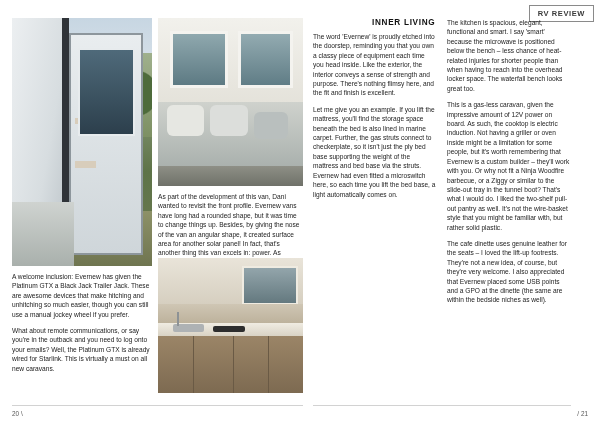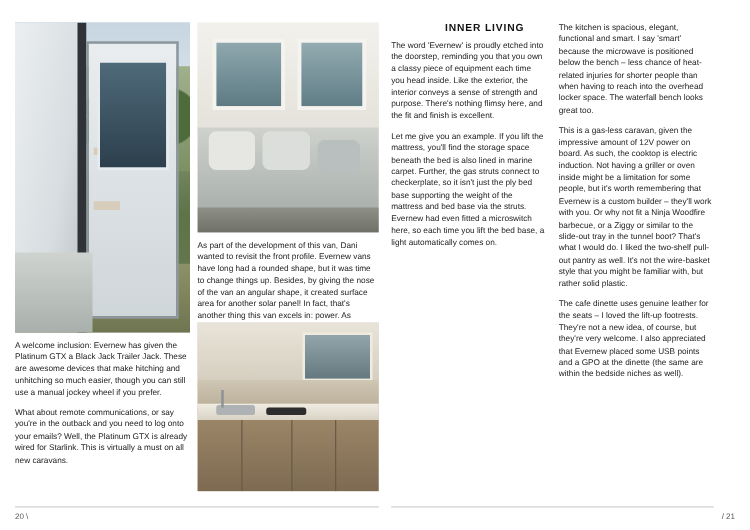--- a/index.html
+++ b/index.html
@@ -85,21 +85,21 @@
     text-align: left;
   }
   .body-text p {
     margin: 0 0 7px 0;
   }
   .section-head {
     font-size: 8.2px;
     font-weight: 700;
     letter-spacing: 0.7px;
     color: #111;
-    margin: 0 0 5px 0;
+    margin: 0 0 5px 16px;
     padding-left: 43px;
   }
   
   .left-text {
     position: absolute;
     left: 12px;
     top: 272px;
     width: 140px;
   }
   .mid-text {
@@ -185,20 +185,21 @@
   .p3 .sink { position:absolute; left:10%; top:49%; width:22%; height:6%; background:#aeb2b4; border-radius:2px; }
   .p3 .tap { position:absolute; left:13%; top:40%; width:2px; height:10%; background:#8d9295; }
   .p3 .window { position:absolute; left:58%; top:6%; width:36%; height:26%; background:linear-gradient(#93a5ab,#64797f); border:2px solid #efebe1; }
   .p3 .cooktop { position:absolute; left:38%; top:50%; width:22%; height:5%; background:#2d2d2d; border-radius:2px; }
 </style>
 </head>
 <body>
 
 <div class="page">
 
+  <div class="badge">RV REVIEW</div>
 
   <div class="photo photo-top-left p1">
     <div class="sky"></div>
     <div class="trees"></div>
     <div class="ground"></div>
     <div class="van-body"></div>
     <div class="van-trim"></div>
     <div class="door">
       <div class="shelf"></div>
       <div class="shelf2"></div>

